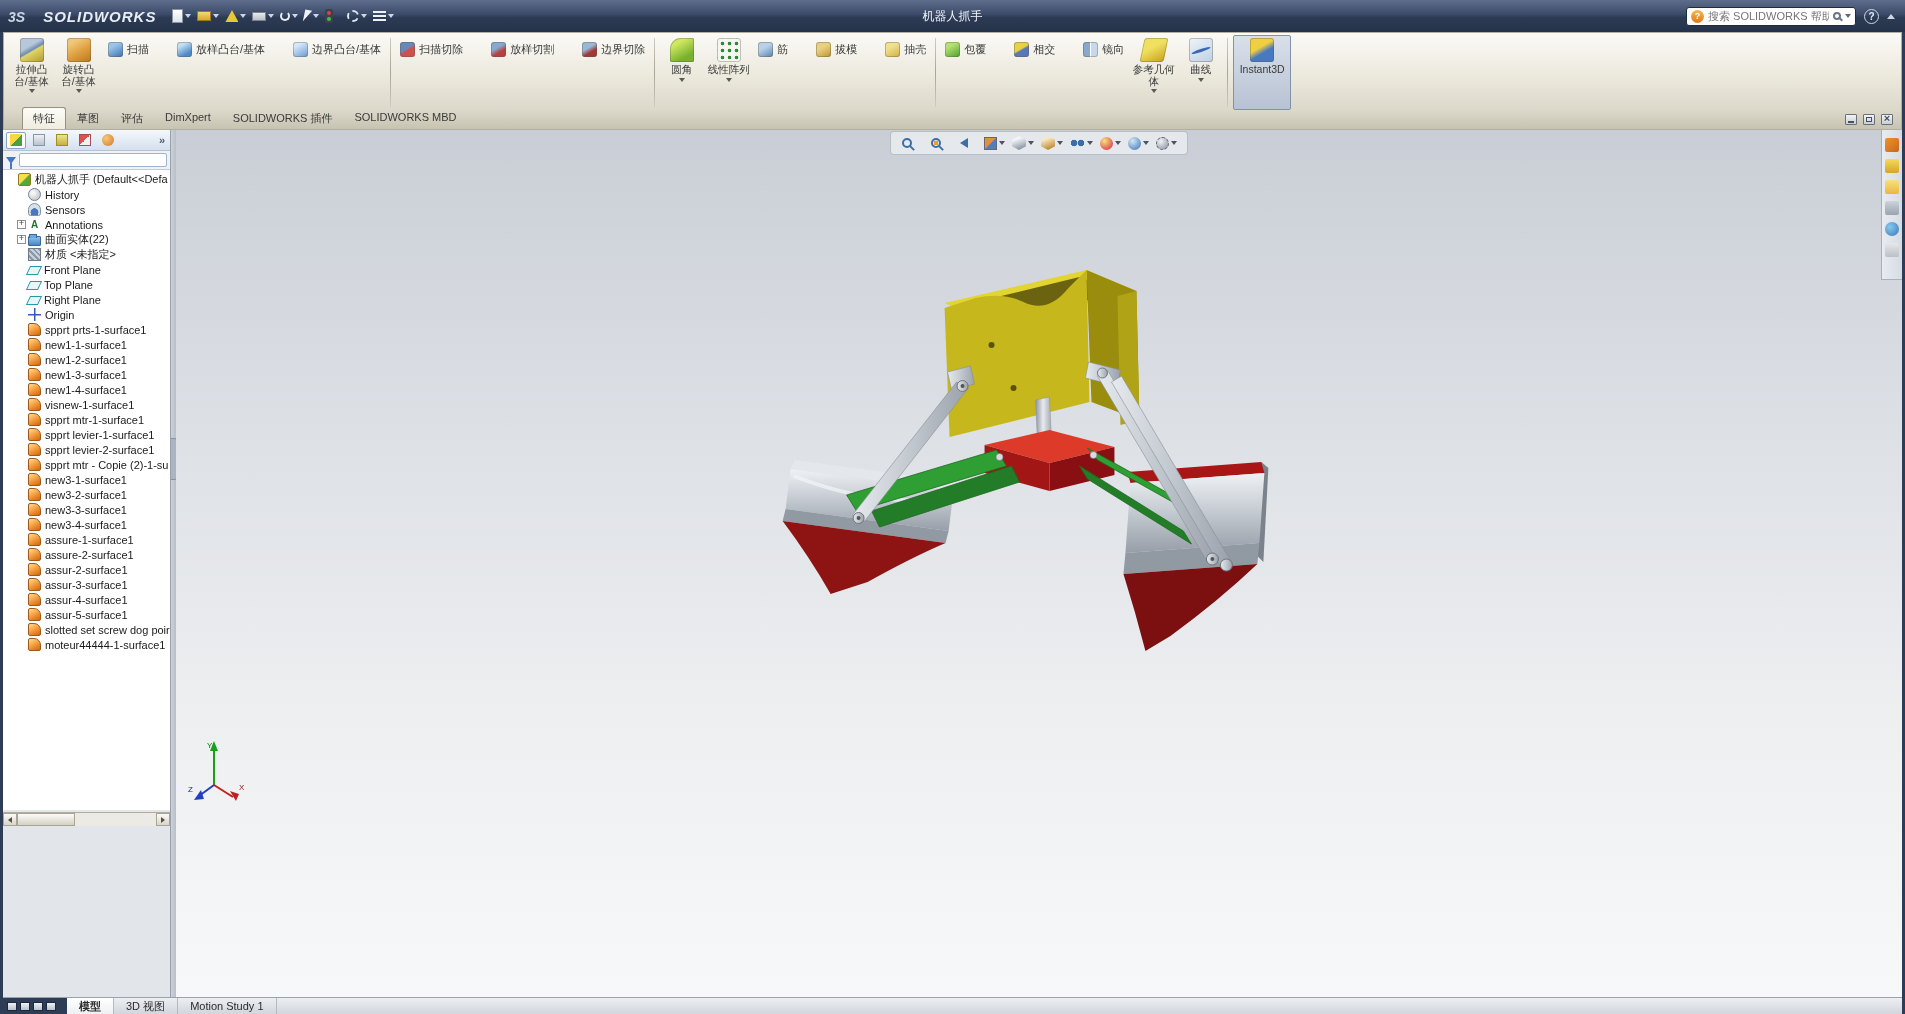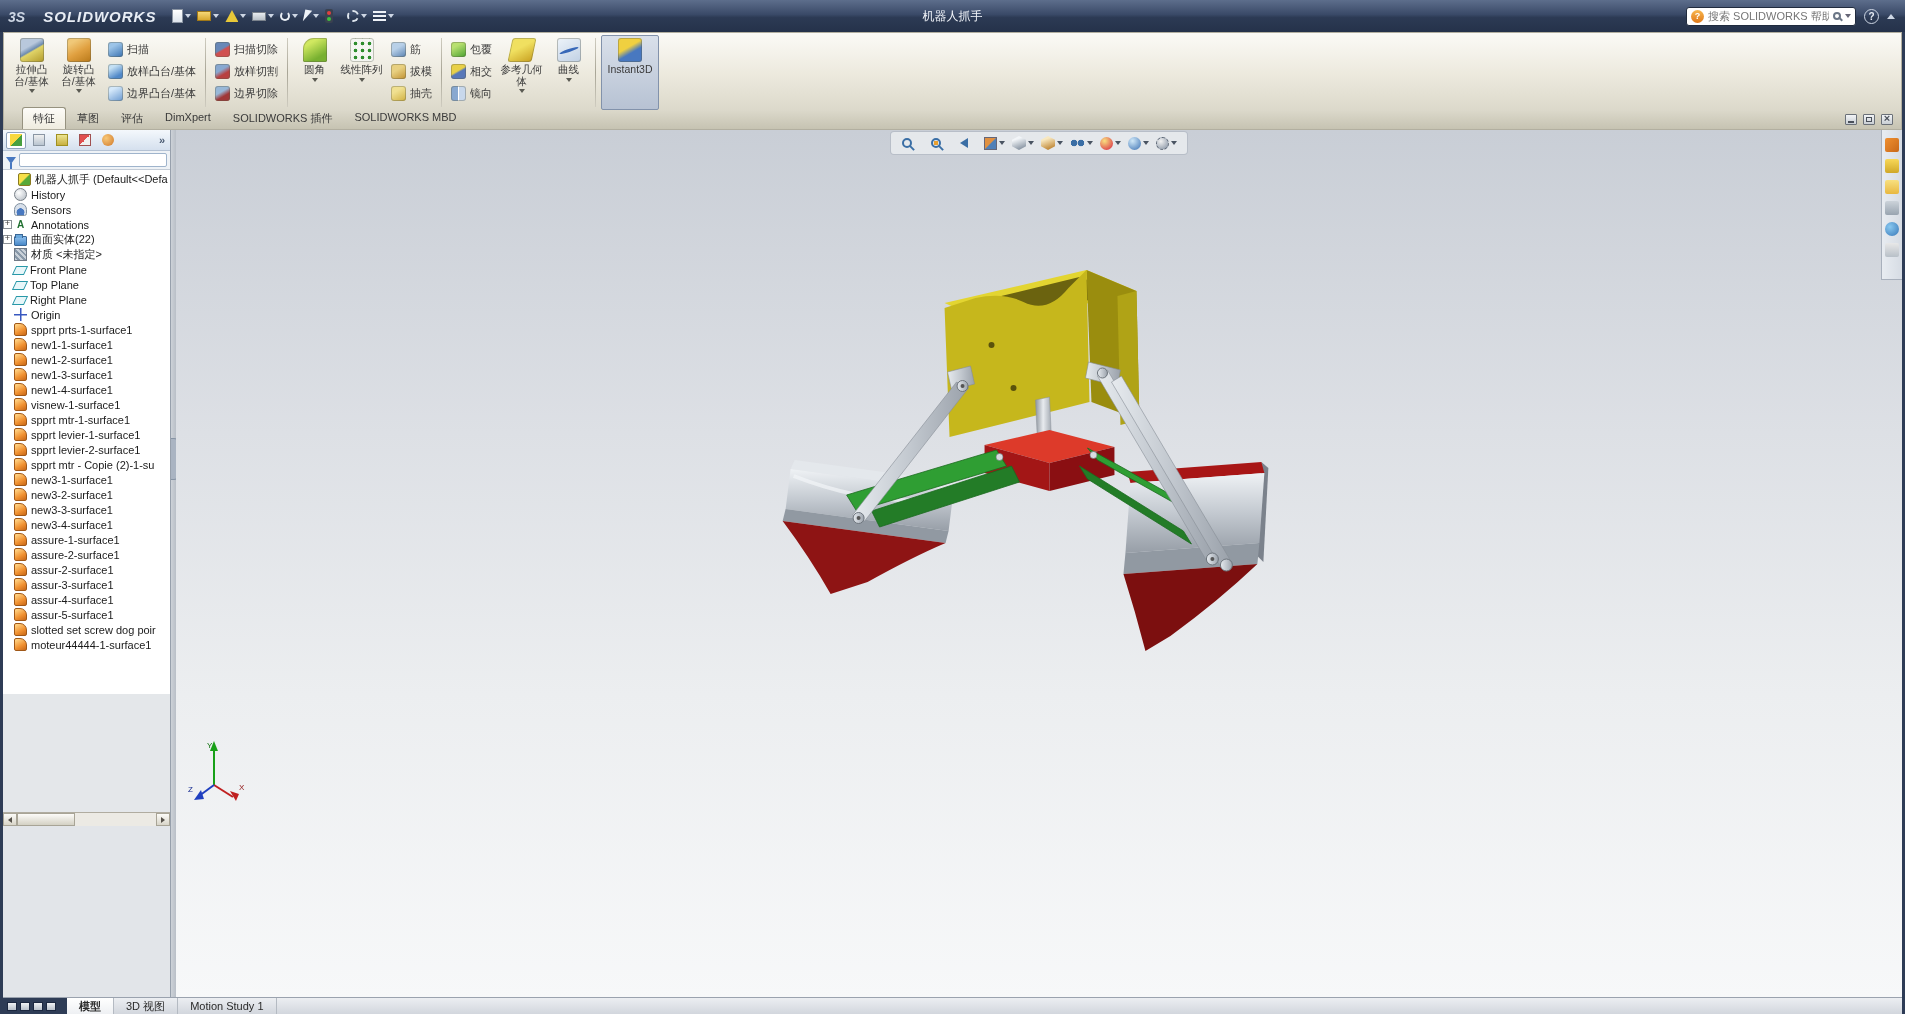--- a/index.html
+++ b/index.html
@@ -54,21 +54,21 @@
   .rgroup { display:flex; align-items:flex-start; }
   .rsep { width:1px; background:linear-gradient(#cfccc0,#a8a596,#cfccc0); margin:3px 3px; }
   .rrow { display:flex; }
   .rbtn-lg { width:47px; min-height:70px; display:flex; flex-direction:column; align-items:center;
     padding-top:2px; border:1px solid transparent; border-radius:2px; cursor:default; }
   .ric { display:inline-block; width:24px; height:24px; border-radius:3px; box-shadow:inset 0 0 0 1px rgba(90,90,70,.35); }
   .rbtn-lg .lbl { width:42px; font-size:10.5px; line-height:11.5px; text-align:center; word-break:break-all;
     color:#3a3a3a; margin-top:2px; }
   .dcaret { width:0; height:0; border-left:3px solid transparent; border-right:3px solid transparent;
     border-top:4px solid #5a5a52; margin-top:2px; }
-  .rstack { display:flex; flex-direction:column; gap:4px; padding:5px 2px 0 2px;justify-content:space-between; }
+  .rstack { display:flex; flex-direction:row; gap:20px; padding:5px 2px 0 2px;justify-content:space-between; }
   .rbtn-sm { display:flex; align-items:center; gap:4px; height:18px; padding:0 3px; color:#3a3a3a;
     border:1px solid transparent; border-radius:2px; white-space:nowrap; }
   .rbtn-sm .ric { width:15px; height:15px; }
   .instant3d { width:58px; margin-left:2px; background:linear-gradient(#d9e0ea,#b7c2d3);
     border:1px solid #8292ab; border-radius:2px; }
   .instant3d .lbl { word-break:normal; width:72px; }
 
   
   .ic-extrude { background:linear-gradient(150deg,#b8c8dc 35%,#6e8cb0 50%,#e0d468 55%,#b0982a); }
   .ic-revolve { background:linear-gradient(150deg,#f0c878 20%,#e0a040 55%,#b87818); }
@@ -127,22 +127,22 @@
   .pt-config { background:linear-gradient(#ece490,#c8b040); border:1px solid #a09020; }
   .pt-dimx { background:linear-gradient(135deg,#e05050 50%,#f0f0f0 50%); border:1px solid #a05050; }
   .pt-display { background:radial-gradient(circle at 35% 35%,#f8c878,#d07828); border-radius:50%; }
   .ptab-chevron { margin-left:auto; color:#4a5a72; font-weight:bold; font-size:11px; padding-right:2px; }
   .filter-row { height:19px; background:#eef2f6; border-bottom:1px solid #c4ccd6; display:flex; align-items:center; gap:3px; padding:0 3px; }
   .funnel { width:0; height:0; border-left:5px solid transparent; border-right:5px solid transparent;
     border-top:7px solid #4878c0; position:relative; }
   .funnel::after { content:""; position:absolute; left:-1px; top:-1px; width:2px; height:6px; background:#4878c0; }
   .filter-field { flex:1; height:14px; background:#fff; border:1px solid #9fb4cc; border-radius:2px; }
 
-  .tree { position:absolute; top:40px; left:0; right:0; height:524px; background:#fff; overflow:hidden; padding-top:2px; }
-  .trow { height:15px; display:flex; align-items:center; white-space:nowrap; cursor:default; }
+  .tree { position:absolute; top:40px; left:0; right:0; height:640px; background:#fff; overflow:hidden; padding-top:2px; }
+  .trow { height:15px; display:flex; align-items:center; padding-left:14px; white-space:nowrap; cursor:default; }
   .trow.root { padding-left:4px; }
   .texp { width:9px; height:9px; border:1px solid #8a9096; background:#fff; margin-right:2px; flex:none;
     position:relative; visibility:hidden; }
   .texp.show { visibility:visible; }
   .texp::before { content:"+"; position:absolute; left:0; top:-3px; width:7px; text-align:center; font-size:9px; color:#444; }
   .ticon { width:13px; height:13px; margin-right:4px; flex:none; display:inline-block; }
   .tlabel { color:#1a1a1a; overflow:hidden; text-overflow:clip; }
   .ti-assembly { background:linear-gradient(135deg,#f8e048 45%,#58a838 55%); border:1px solid #8a7a20; border-radius:2px; }
   .ti-history { border-radius:50%; background:radial-gradient(circle at 35% 35%,#ffffff,#b0b8c0); border:1px solid #788088; }
   .ti-sensors { border-radius:50% 50% 20% 20%; background:radial-gradient(circle at 50% 75%,#4878c0 38%,#d8e0ea 42%); border:1px solid #8090a0; }

